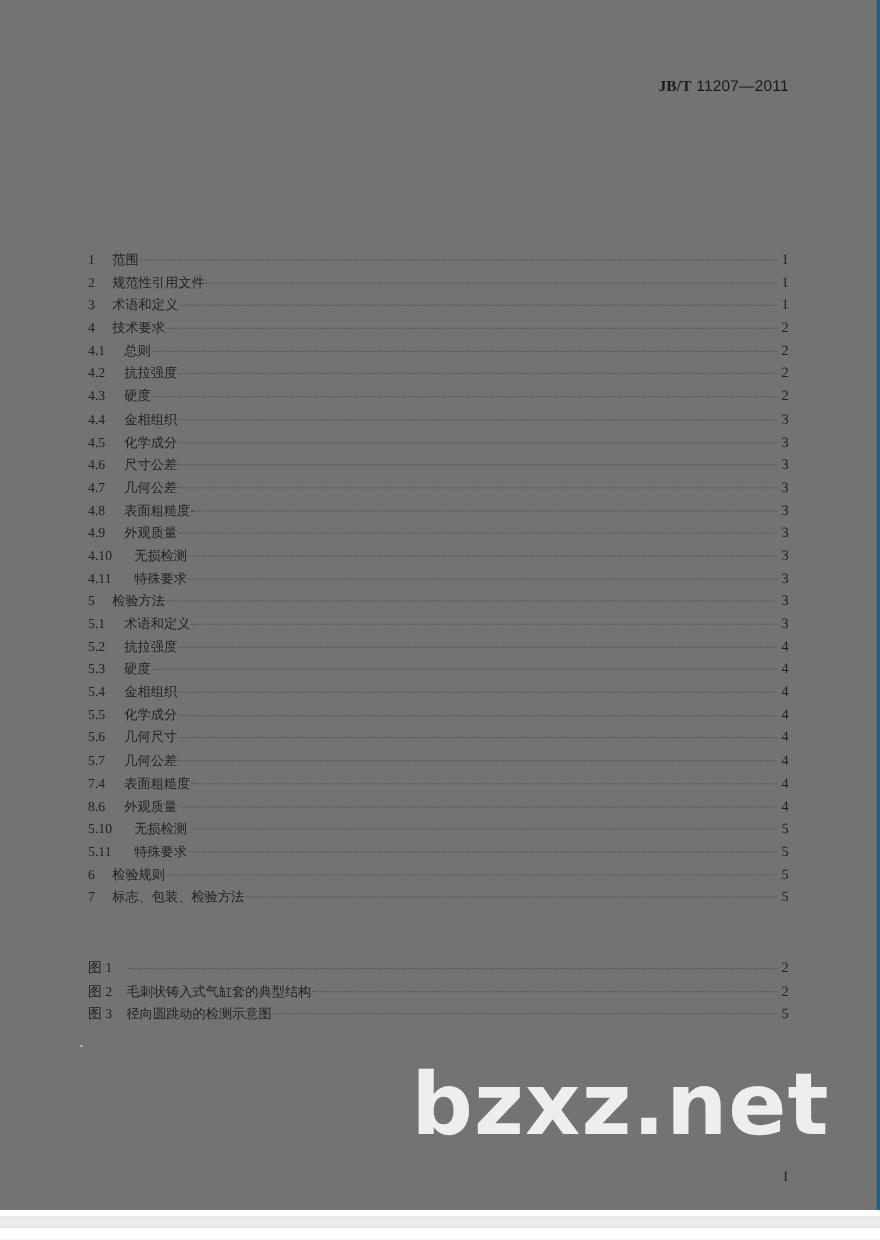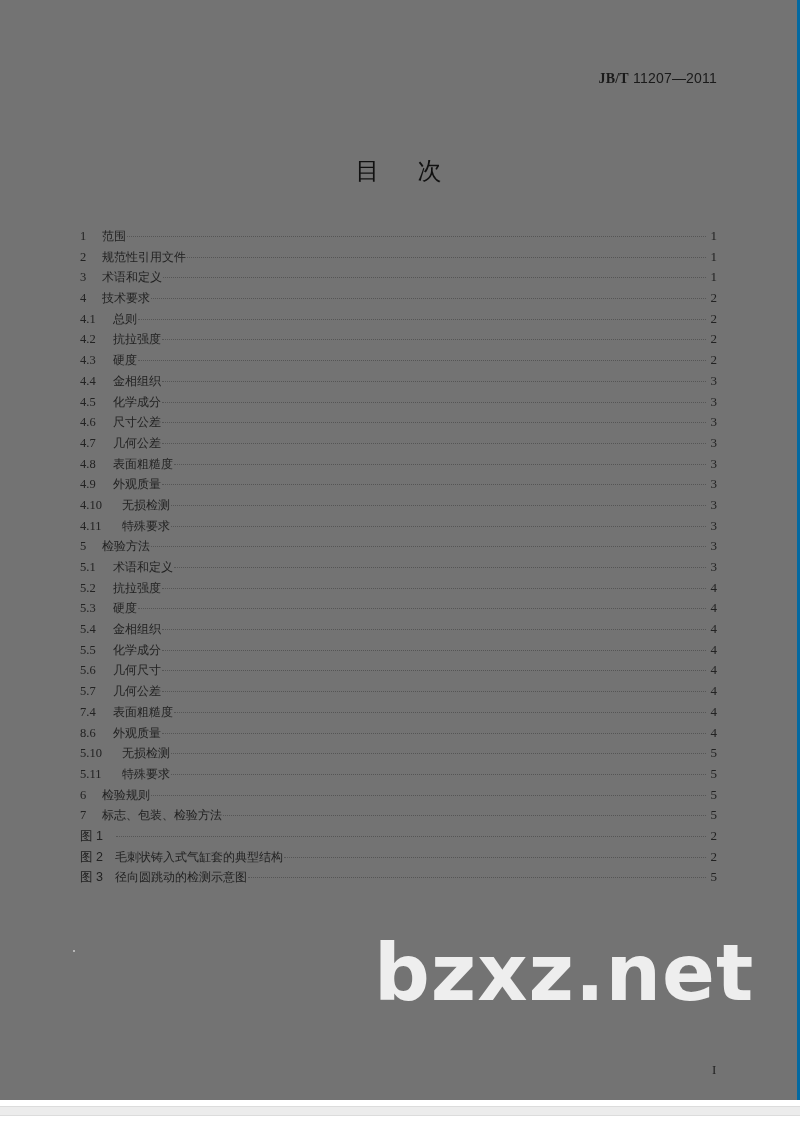--- a/index.html
+++ b/index.html
@@ -67,21 +67,21 @@
       line-height: 20.7px;
       white-space: nowrap;
     }
     .toc-row .num {
       font-family: "Liberation Serif", serif;
       flex: 0 0 auto;
     }
     .toc-row.lvl1 .num { width: 22px; }
     .toc-row.lvl2 .num { width: 33px; }
     .toc-row.lvl2.wide .num { width: 42px; }
-    .toc-row.fig .num { width: 35px; font-family: Liberation Sans, sans-serif; }
+    .toc-row.fig .num { width: 35px; font-family: Liberation Serif, serif; margin-top: 44px; }
     .toc-row .label {
       flex: 0 0 auto;
       font-family: "DejaVu Sans", sans-serif;
       font-size: 12px;
       color: #222;
     }
     .toc-row .leader {
       flex: 1 1 auto;
       overflow: hidden;
       margin: 0 1px;
@@ -93,21 +93,21 @@
     .toc-row .page-num {
       flex: 0 0 auto;
       font-family: "Liberation Serif", serif;
       font-size: 13px;
       min-width: 10px;
       text-align: right;
     }
     .watermark {
       position: absolute;
       left: 374px;
-      top: 928px;
+      top: 960px;
       font-family: "DejaVu Sans", sans-serif;
       font-weight: bold;
       font-size: 78px;
       color: #eeeeee;
       letter-spacing: 1px;
     }
     .folio {
       position: absolute;
       left: 712px;
       top: 1062px;
@@ -125,21 +125,20 @@
   </style>
 </head>
 <body>
 
 <div class="page">
   <div class="std-code">
     <span class="prefix">JB/T</span>
     <span>11207—2011</span>
   </div>
 
-  <div class="toc-title">目次</div>
 
   <div class="toc" id="toc">
       <div class="toc-row lvl1">
         <span class="num">1</span>
         <span class="label">范围</span>
         <span class="leader"></span>
         <span class="page-num">1</span>
       </div>
       <div class="toc-row lvl1">
         <span class="num">2</span>

